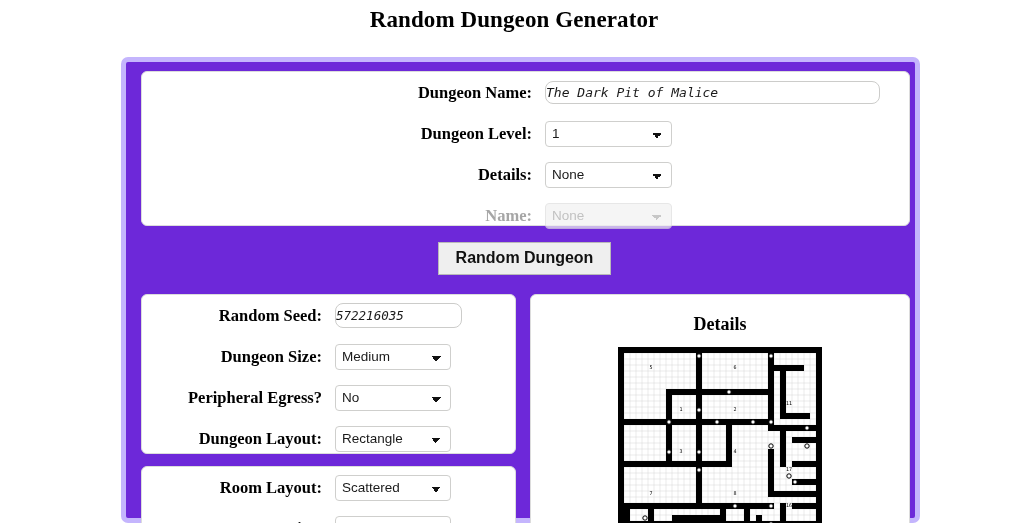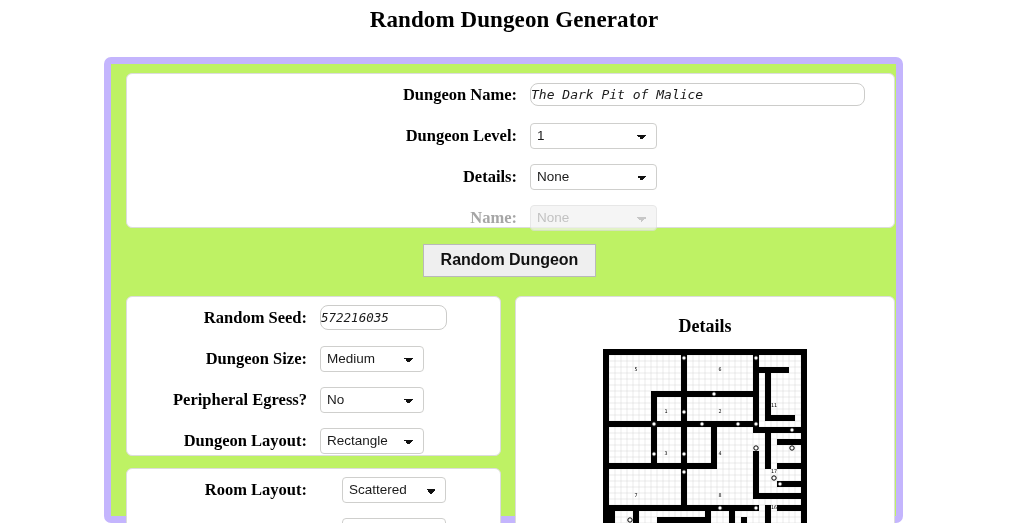--- a/index.html
+++ b/index.html
@@ -22,28 +22,28 @@
     font-size: 23px;
     text-align: center;
     margin: 0;
     padding: 7px 0 0 0;
     letter-spacing: 0.1px;
   }
 
   
   .outer-frame {
     position: absolute;
-    left: 104px;
+    left: 121px;
     top: 57px;
     width: 799px;
     height: 466px;
-    border: 7px solid #c4b5fd;
+    border: 5px solid #c4b5fd;
     border-radius: 7px;
     box-sizing: border-box;
-    background: #bef264;
+    background: #6d28d9;
   }
 
   
   .panel {
     position: absolute;
     border: 1px solid #dcdcdc;
     border-radius: 6px;
     box-sizing: border-box;
     background: #ffffff;
   }
@@ -97,21 +97,21 @@
     color: #a6a6a6;
   }
 
   
   .panel-top .form-row { height: 41px; }
   .panel-top .form-label { width: 390px; }
 
   
   .panel-seed .form-row { height: 41px; }
   .panel-seed .form-label { width: 180px; }
-  .panel-rooms .form-row { height: 41px; gap: 22px; }
+  .panel-rooms .form-row { height: 41px; }
   .panel-rooms .form-label { width: 180px; }
 
   
   input.text-field {
     font-family: "DejaVu Sans Mono", monospace;
     font-size: 13px;
     color: #1a1a1a;
     border: 1px solid #ccccca;
     border-radius: 8px;
     background: #ffffff;
@@ -163,21 +163,21 @@
     background-position:
       calc(100% - 14px) 11px,
       calc(100% - 9px) 11px;
     background-size: 5px 5px, 5px 5px;
     background-repeat: no-repeat;
   }
 
   .sel-w-level { width: 127px; }
   .sel-w-details { width: 127px; }
   .sel-w-motif { width: 127px; }
-  .sel-w-left { width: 104px; }
+  .sel-w-left { width: 116px; }
 
   
   .btn-wrap {
     position: absolute;
     left: 0;
     top: 180px;
     width: 797px;
     display: flex;
     justify-content: center;
   }

